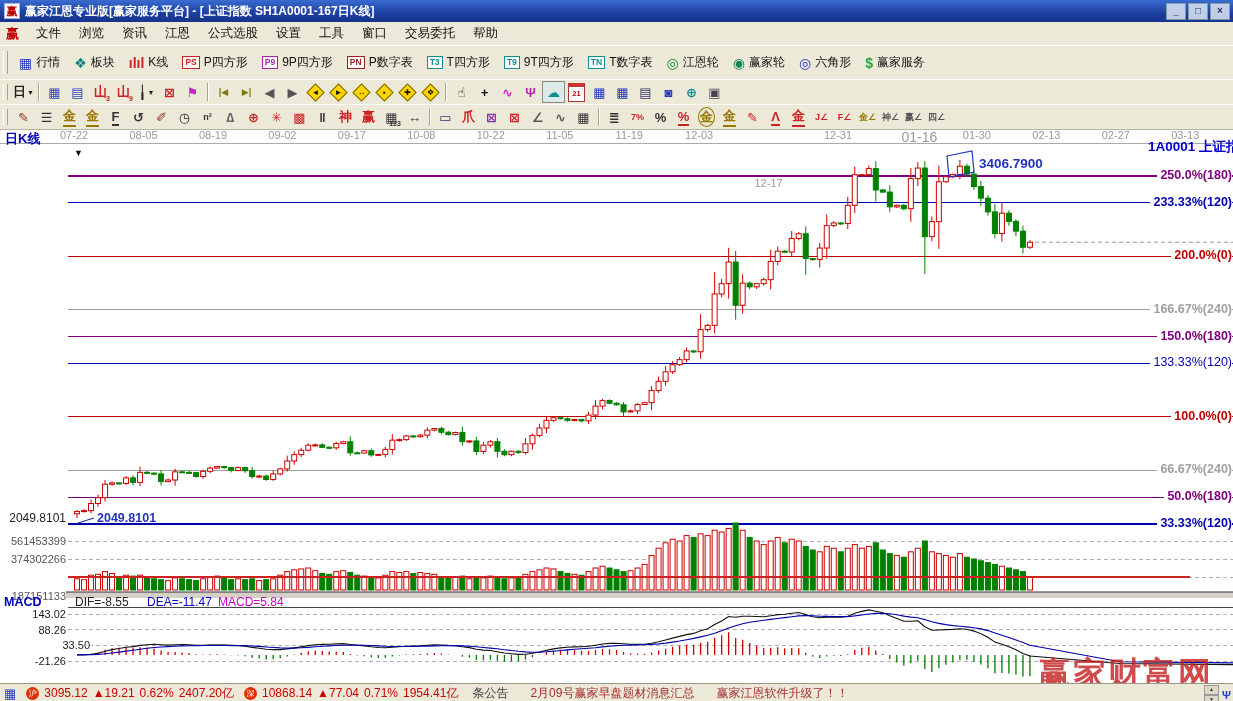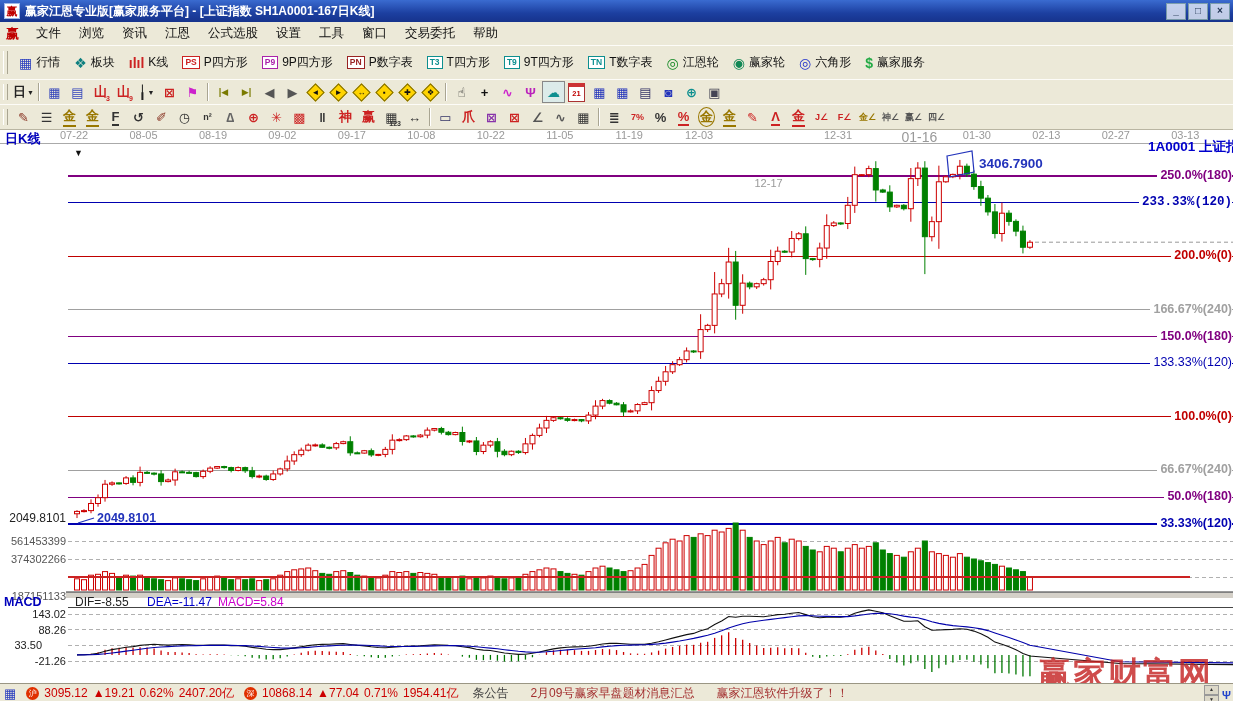--- a/index.html
+++ b/index.html
@@ -666,35 +666,35 @@
       <div class="clbl" style="left: 615.6px; top: 130px; color: rgb(153, 153, 153); font-size: 11px;">11-19</div>
       <div class="clbl" style="left: 685.05px; top: 130px; color: rgb(153, 153, 153); font-size: 11px;">12-03</div>
       <div class="clbl" style="left: 754.5px; top: 130px; color: rgb(153, 153, 153); font-size: 11px; margin-top: 48px;">12-17</div>
       <div class="clbl" style="left: 823.95px; top: 130px; color: rgb(153, 153, 153); font-size: 11px;">12-31</div>
       <div class="clbl" style="left: 893.4px; top: 130px; color: rgb(153, 153, 153); font-size: 14px; margin-left: 8px;">01-16</div>
       <div class="clbl" style="left: 962.85px; top: 130px; color: rgb(153, 153, 153); font-size: 11px;">01-30</div>
       <div class="clbl" style="left: 1032.3px; top: 130px; color: rgb(153, 153, 153); font-size: 11px;">02-13</div>
       <div class="clbl" style="left: 1101.75px; top: 130px; color: rgb(153, 153, 153); font-size: 11px;">02-27</div>
       <div class="clbl" style="left: 1171.2px; top: 130px; color: rgb(153, 153, 153); font-size: 11px;">03-13</div>
       <div class="clbl" style="left: auto; top: 169px; color: rgb(128, 0, 128); font-size: 12.5px; font-weight: 700; background: rgb(255, 255, 255); padding-left: 3px; right: 1px;">250.0%(180)</div>
-      <div class="clbl" style="left: auto; top: 195.772px; color: rgb(0, 0, 176); font-size: 12.5px; font-weight: 700; background: rgb(255, 255, 255); padding-left: 3px; right: 1px; font-family: Liberation Mono, monospace;">233.33%(120)</div>
+      <div class="clbl" style="left: auto; top: 195.772px; color: rgb(0, 0, 176); font-size: 12.5px; font-weight: 700; background: rgb(255, 255, 255); padding-left: 3px; right: 1px;">233.33%(120)</div>
       <div class="clbl" style="left: auto; top: 249.3px; color: rgb(192, 0, 0); font-size: 12.5px; font-weight: 700; background: rgb(255, 255, 255); padding-left: 3px; right: 1px; margin-left: 20px;">200.0%(0)</div>
       <div class="clbl" style="left: auto; top: 302.828px; color: rgb(160, 160, 160); font-size: 12.5px; font-weight: 700; background: rgb(255, 255, 255); padding-left: 3px; right: 1px;">166.67%(240)</div>
       <div class="clbl" style="left: auto; top: 329.6px; color: rgb(128, 0, 128); font-size: 12.5px; font-weight: 700; background: rgb(255, 255, 255); padding-left: 3px; right: 1px;">150.0%(180)</div>
       <div class="clbl" style="left: auto; top: 356.372px; color: rgb(0, 0, 176); font-size: 12.5px; font-weight: 400; background: rgb(255, 255, 255); padding-left: 3px; right: 1px;">133.33%(120)</div>
       <div class="clbl" style="left: auto; top: 409.9px; color: rgb(192, 0, 0); font-size: 12.5px; font-weight: 700; background: rgb(255, 255, 255); padding-left: 3px; right: 1px;">100.0%(0)</div>
       <div class="clbl" style="left: auto; top: 463.428px; color: rgb(160, 160, 160); font-size: 12.5px; font-weight: 700; background: rgb(255, 255, 255); padding-left: 3px; right: 1px;">66.67%(240)</div>
       <div class="clbl" style="left: auto; top: 490.2px; color: rgb(128, 0, 128); font-size: 12.5px; font-weight: 700; background: rgb(255, 255, 255); padding-left: 3px; right: 1px;">50.0%(180)</div>
       <div class="clbl" style="left: auto; top: 516.972px; color: rgb(0, 0, 176); font-size: 12.5px; font-weight: 700; background: rgb(255, 255, 255); padding-left: 3px; right: 1px;">33.33%(120)</div>
       <div class="clbl" style="left: 0px; top: 536px; color: rgb(85, 85, 85); font-size: 11px; width: 66px; text-align: right; background: rgb(255, 255, 255);">561453399</div>
       <div class="clbl" style="left: 0px; top: 554px; color: rgb(85, 85, 85); font-size: 11px; width: 66px; text-align: right; background: rgb(255, 255, 255);">374302266</div>
       <div class="clbl" style="left: 0px; top: 572px; color: rgb(85, 85, 85); font-size: 11px; width: 66px; text-align: right; background: rgb(255, 255, 255); margin-top: 19px;">187151133</div>
       <div class="clbl" style="left: 0px; top: 609px; color: rgb(34, 34, 34); font-size: 11px; width: 66px; text-align: right; background: rgb(255, 255, 255);">143.02</div>
       <div class="clbl" style="left: 0px; top: 624.7px; color: rgb(34, 34, 34); font-size: 11px; width: 66px; text-align: right; background: rgb(255, 255, 255);">88.26</div>
-      <div class="clbl" style="left: 0px; top: 640.4px; color: rgb(34, 34, 34); font-size: 11px; width: 42px; text-align: right; background: rgb(255, 255, 255);">33.50</div>
+      <div class="clbl" style="left: 0px; top: 640.4px; color: rgb(34, 34, 34); font-size: 11px; width: 90px; text-align: right; background: rgb(255, 255, 255);">33.50</div>
       <div class="clbl" style="left: 0px; top: 656.1px; color: rgb(34, 34, 34); font-size: 11px; width: 66px; text-align: right; background: rgb(255, 255, 255);">-21.26</div>
     </div>
 
   <div class="clbl" id="kline-period">日K线</div>
   <div class="clbl" id="drop-marker">▼</div>
   <div class="clbl" id="symbol-label">1A0001 上证指数</div>
   <div class="clbl" id="left-price">2049.8101</div>
   <div class="clbl" id="low-anno">2049.8101</div>
   <div class="clbl" id="high-anno">3406.7900</div>
   <div id="sep-band"></div>

